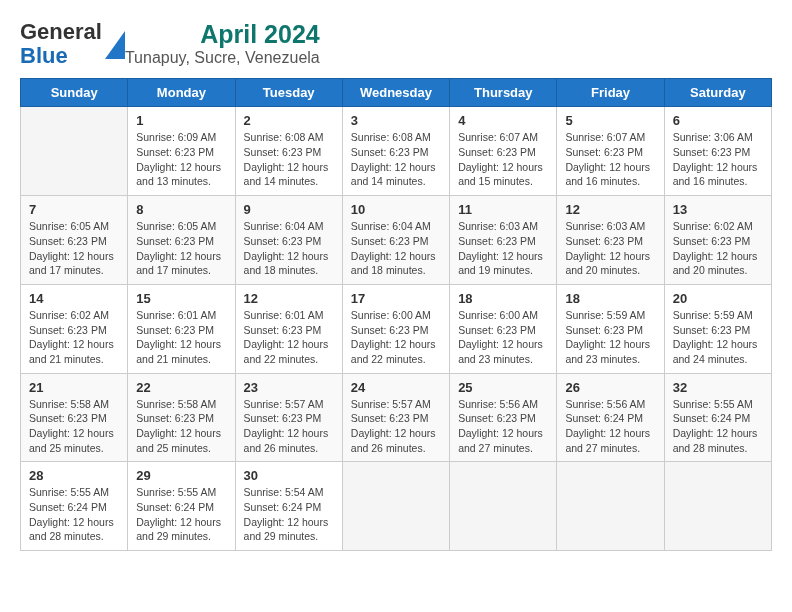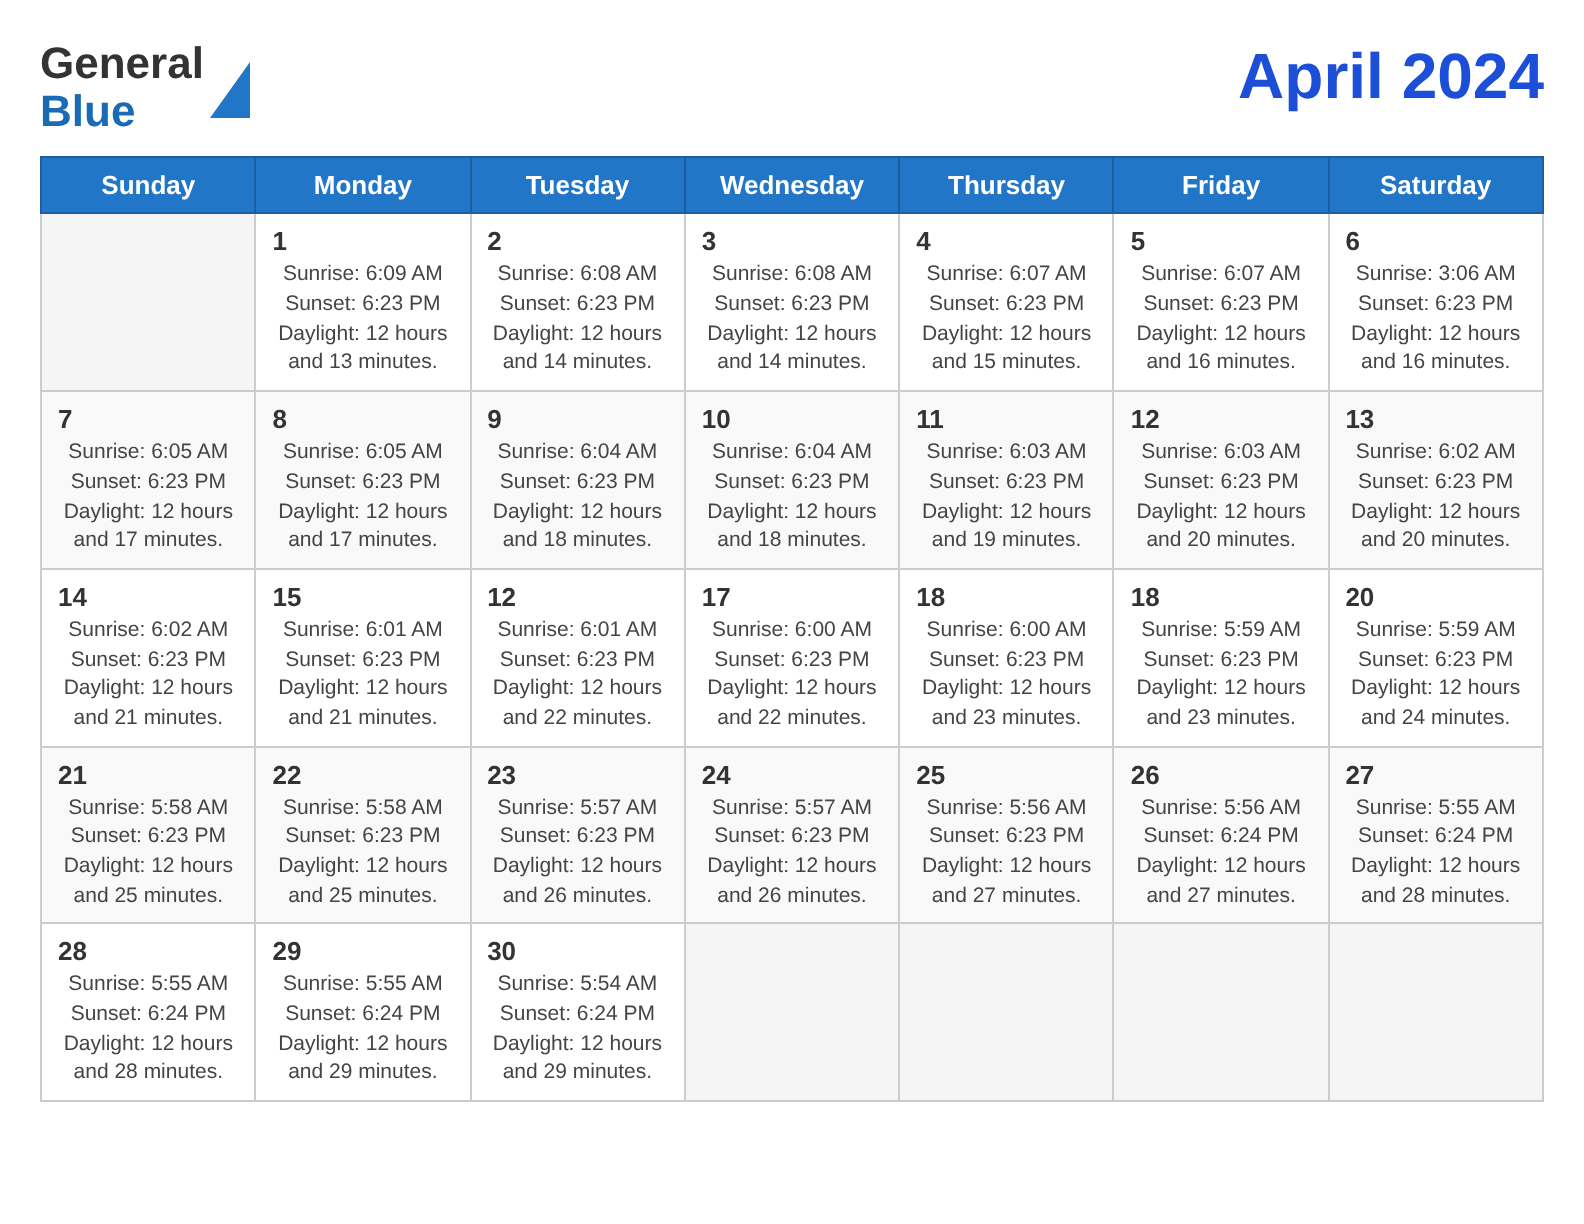--- a/index.html
+++ b/index.html
@@ -5,40 +5,40 @@
     * { box-sizing: border-box; margin: 0; padding: 0; }
     body {
       font-family: Arial, sans-serif;
       background: #fff;
       width: 792px;
       min-height: 612px;
       padding: 20px;
     }
     .header {
       display: flex;
-      justify-content: space-between;
+      justify-content: flex-start;
       align-items: flex-start;
       margin-bottom: 10px;
     }
     .logo {
       display: flex;
       align-items: center;
     }
     .logo-text {
       font-size: 22px;
       font-weight: bold;
       line-height: 1.1;
     }
     .logo-general { color: #333; }
     .logo-blue { color: #1a6bb5; }
     .title-block { text-align: right; }
     .month-title {
-      font-size: 32px;
+      font-size: 25px;
       font-weight: bold;
-      color: #1d4ed8;
+      color: #0f766e;
     }
     .location-title {
       font-size: 16px;
       color: #555;
     }
     table {
       width: 100%;
       border-collapse: collapse;
       table-layout: fixed;
     }
@@ -66,21 +66,20 @@
     .day-num {
       font-size: 13px;
       font-weight: bold;
       display: block;
       margin-bottom: 2px;
     }
     .day-info {
       font-size: 10.5px;
       color: #444;
       line-height: 1.4;
-      text-align: center;
     }
     td.empty { background: #f5f5f5; }
   </style>
 </head>
 <body>
 
 <div class="header">
   <div class="logo">
     <div>
       <div style="display:flex;align-items:center;">
@@ -89,20 +88,21 @@
           <span class="logo-blue">Blue</span>
         </span>
         <svg width="20" height="28" viewBox="0 0 20 28" style="margin-left:3px;margin-top:2px;">
           <polygon points="0,28 20,28 20,0" fill="#2176c7"></polygon>
         </svg>
       </div>
     </div>
   </div>
   <div class="title-block">
     <div class="month-title">April 2024</div>
+    <div class="location-title">Tunapuy, Sucre, Venezuela</div>
   </div>
 </div>
 
 <table>
   <thead>
     <tr id="header-row">
         <th>Sunday</th>
         <th>Monday</th>
         <th>Tuesday</th>
         <th>Wednesday</th>
@@ -296,21 +296,21 @@
 and 27 minutes.</div>
         </td>
         <td>
           <span class="day-num">26</span>
           <div class="day-info" style="white-space: pre-line;">Sunrise: 5:56 AM
 Sunset: 6:24 PM
 Daylight: 12 hours
 and 27 minutes.</div>
         </td>
         <td>
-          <span class="day-num">27</span>
+          <span class="day-num">32</span>
           <div class="day-info" style="white-space: pre-line;">Sunrise: 5:55 AM
 Sunset: 6:24 PM
 Daylight: 12 hours
 and 28 minutes.</div>
         </td>
       </tr>
       <tr>
         <td>
           <span class="day-num">28</span>
           <div class="day-info" style="white-space: pre-line;">Sunrise: 5:55 AM

